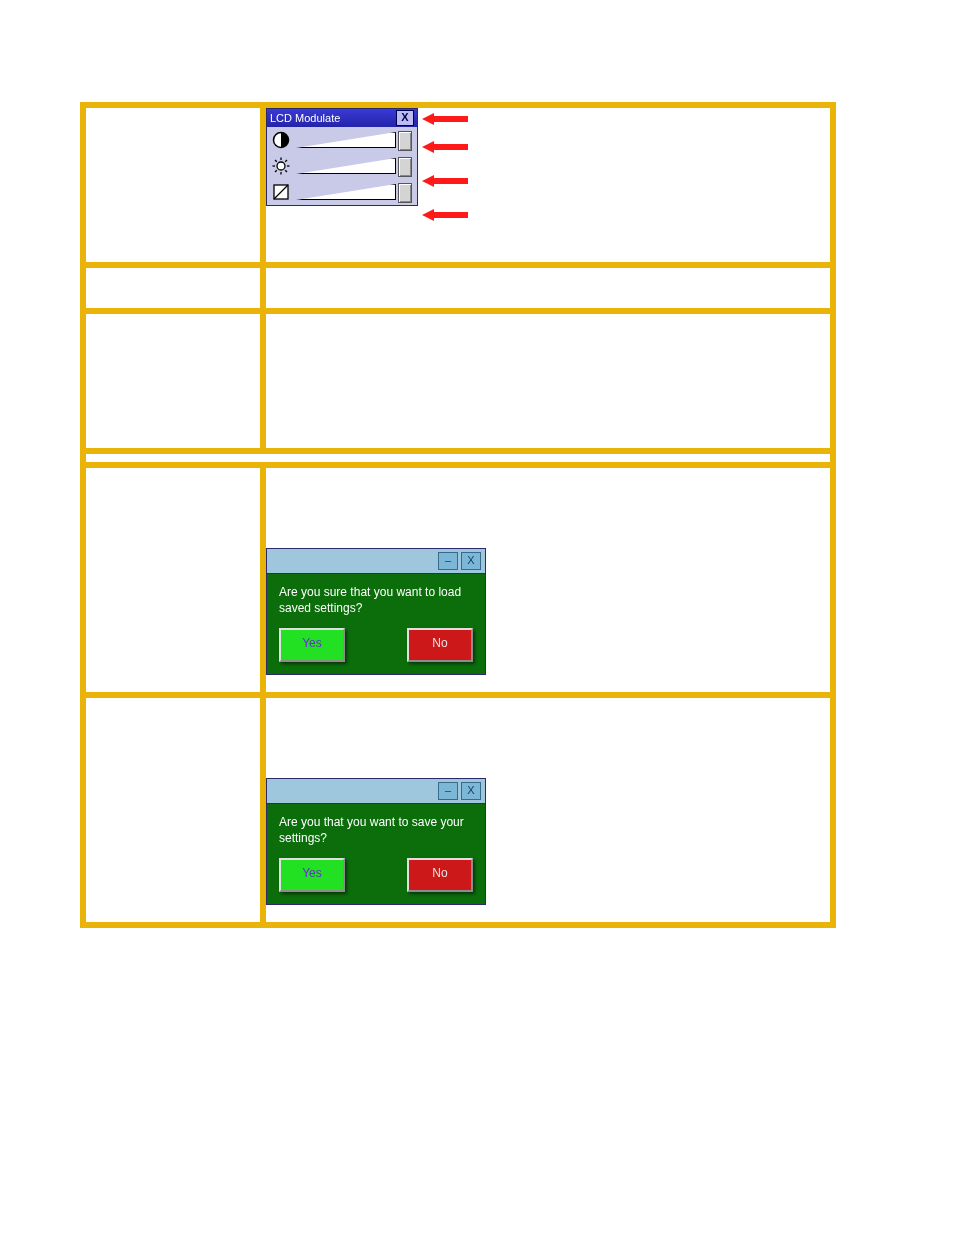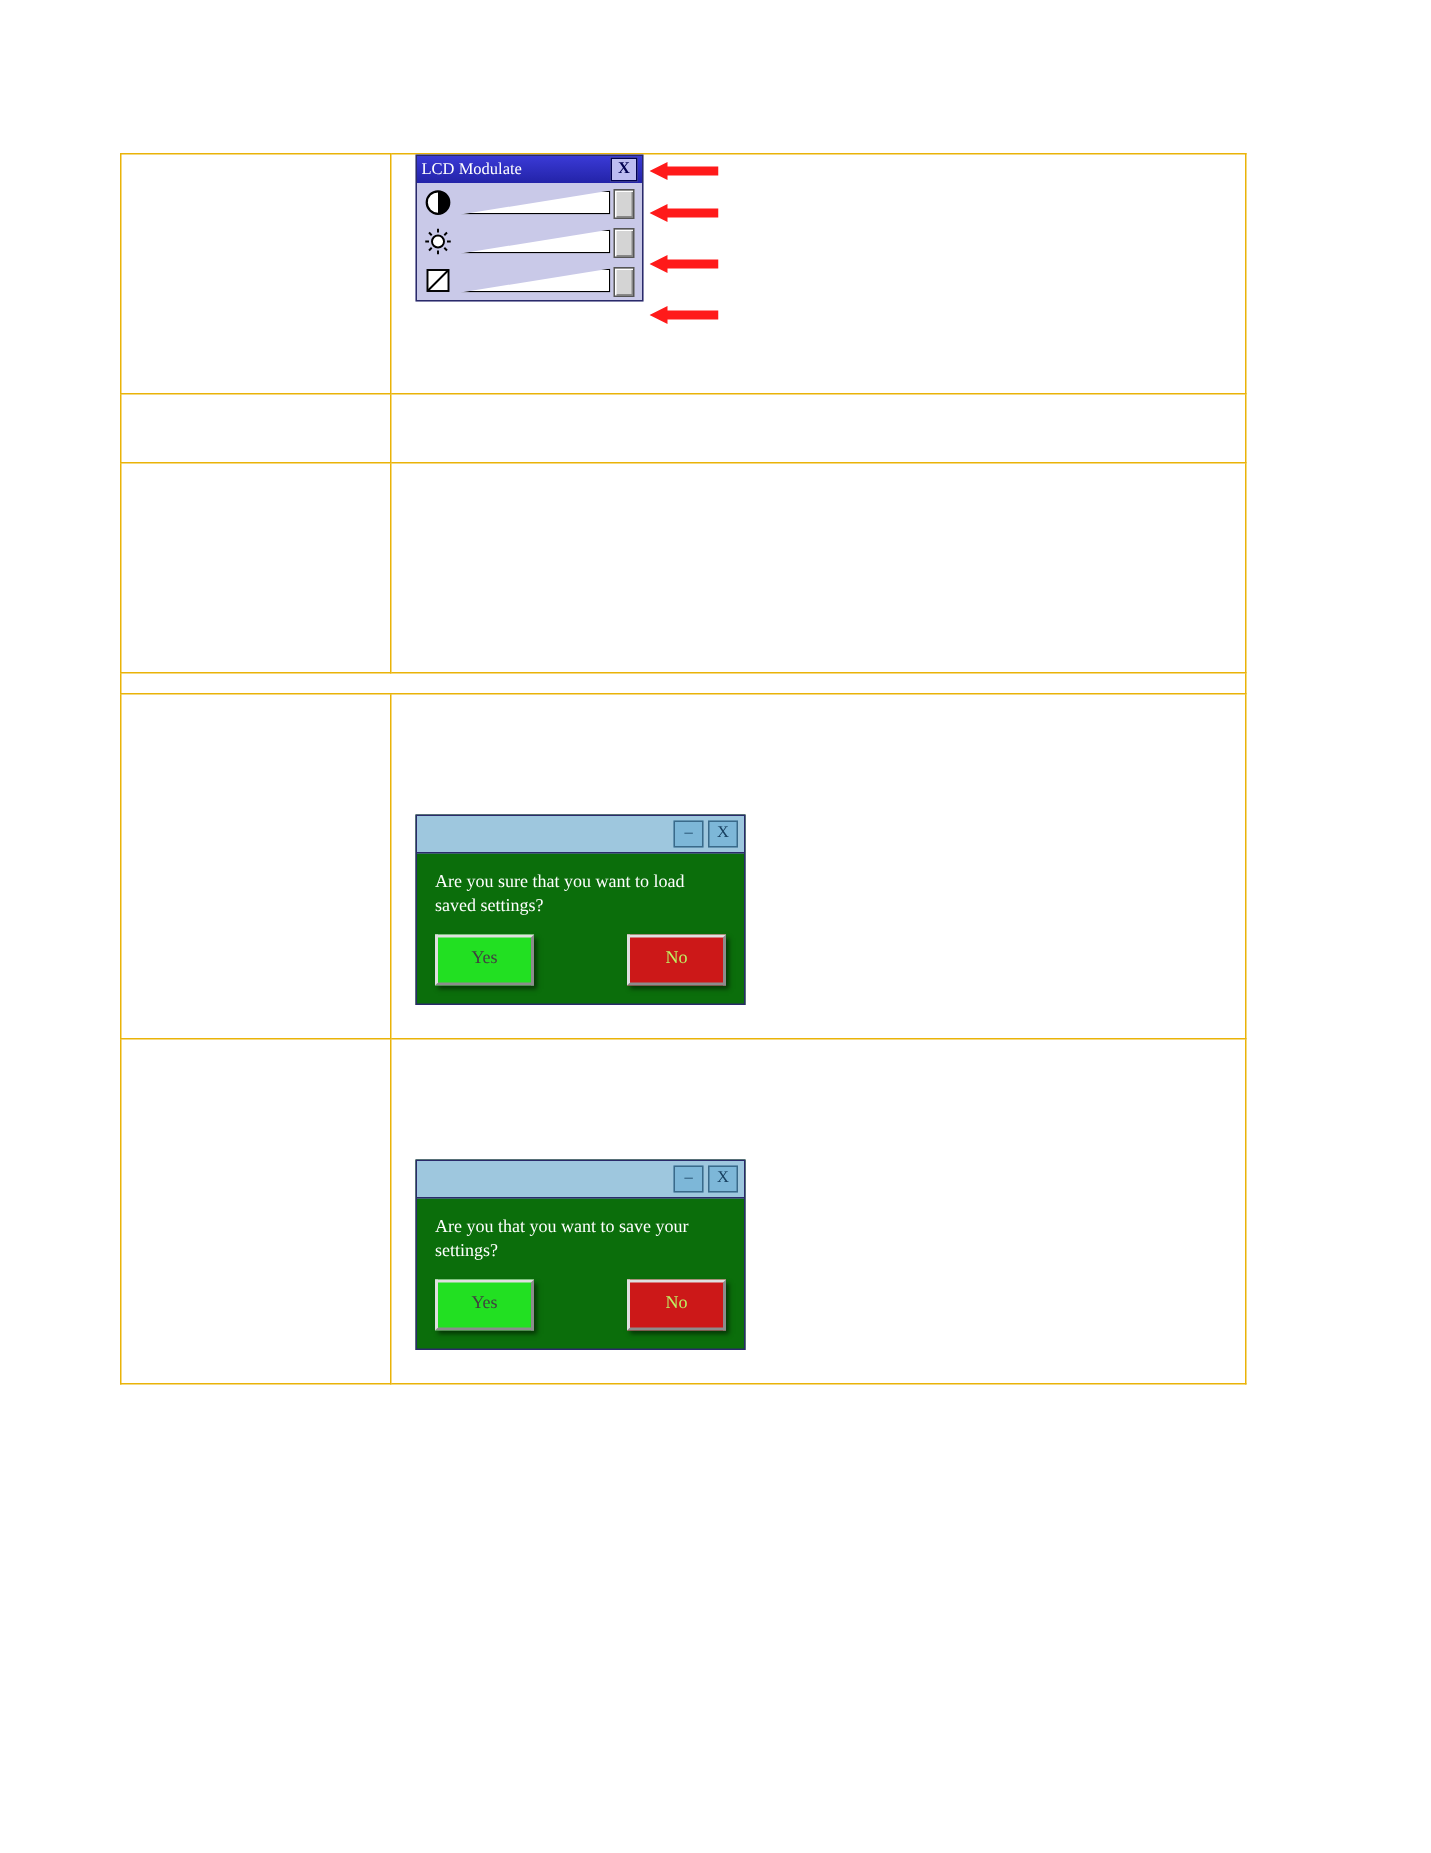--- a/index.html
+++ b/index.html
@@ -17,25 +17,24 @@
     background: #fff;
   }
   table.doc-table {
     position: absolute;
     left: 80px;
     top: 102px;
     border-collapse: collapse;
     table-layout: fixed;
   }
   table.doc-table td {
-    border: 1px solid #eab308;
+    border: 6px solid #eab308;
     vertical-align: top;
-    padding: 4px 22px;
+    padding: 4px 6px;
     box-sizing: border-box;
-    font-family: Liberation Serif, serif;
   }
   .col-left  { width: 180px; }
   .col-right { width: 570px; }
 
   
   .lcd-wrap {
     position: relative;
     width: 260px;
     margin: -4px 0 0 -6px;
   }
@@ -147,28 +146,28 @@
     margin-bottom: 12px;
   }
   .dlg .btns {
     display: flex;
     justify-content: space-between;
   }
   .dlg .btn {
     width: 62px; height: 30px;
     border: 2px outset #e0e0e0;
     font-size: 12px;
-    color: #404040;
+    color: #6d28d9;
     text-align: center;
     line-height: 26px;
     cursor: pointer;
     box-shadow: 2px 2px 3px rgba(0,0,0,.5);
   }
   .dlg .btn.yes { background: #22e022; }
-  .dlg .btn.no  { background: #cc1818; color: #bef264; }
+  .dlg .btn.no  { background: #cc1818; color: #e5e5e5; }
 
 </style>
 </head>
 <body>
 
 <div class="page">
 
   <table class="doc-table">
     <colgroup>
       <col class="col-left">

